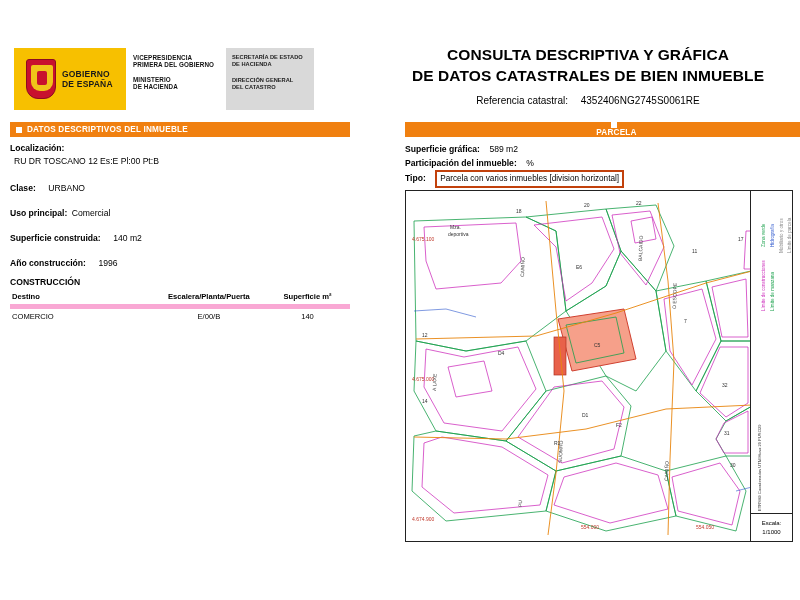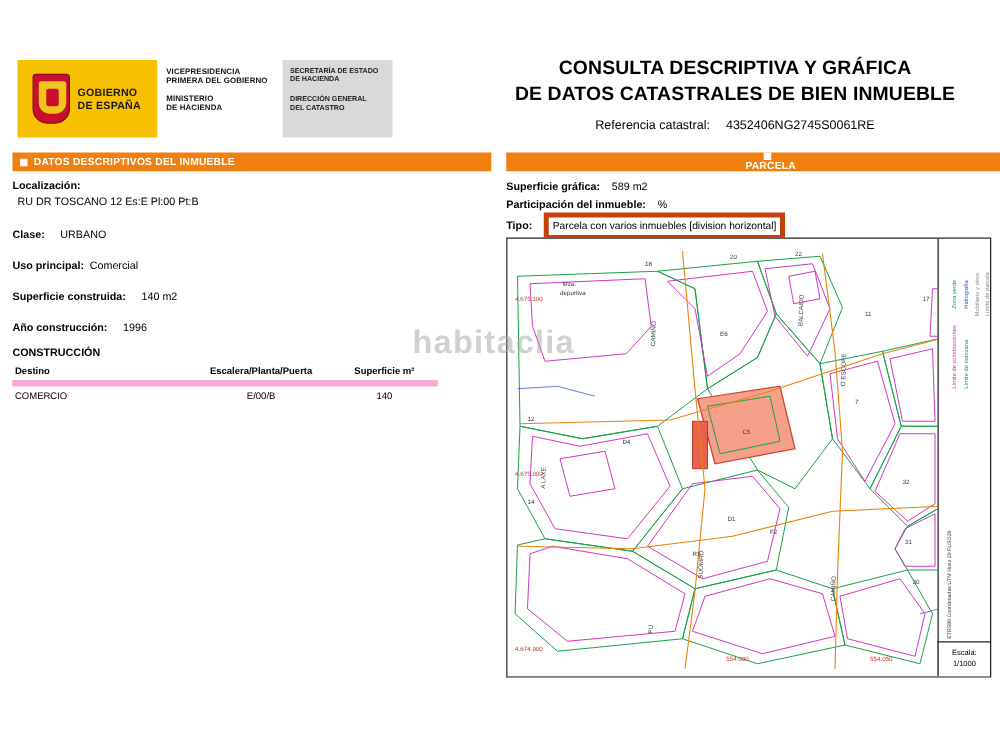--- a/index.html
+++ b/index.html
@@ -129,21 +129,21 @@
     display: flex;
     align-items: center;
     padding-left: 6px;
   }
   .bar .sq {
     width: 6px; height: 6px;
     background: #ffffff;
     margin-right: 5px;
     flex: 0 0 auto;
   }
-  #bar-left  { left: 10px;  top: 122px; width: 383px; }
+  #bar-left  { left: 10px;  top: 122px; width: 340px; }
   #bar-right { left: 405px; top: 122px; width: 417px; flex-direction: column; }
 
   
   .left-panel {
     position: absolute;
     left: 10px; top: 142px;
     width: 383px;
   }
   .lp-row { font-size: 8.6px; color: #000; line-height: 13px; }
   .lp-b { font-weight: bold; }
@@ -181,21 +181,21 @@
   
   .right-panel {
     position: absolute;
     left: 405px; top: 142px;
     width: 390px;
   }
   .rp-row { font-size: 8.6px; color: #000; line-height: 14px; }
   .rp-b { font-weight: bold; }
   .tipo-box {
     display: inline-block;
-    border: 4px solid #c2410c;
+    border: 2px solid #c2410c;
     padding: 0px 3px;
     font-size: 8.2px;
   }
 
   
   .map-wrap {
     position: absolute;
     left: 405px; top: 190px;
     width: 388px; height: 352px;
     border: 1px solid #222;
@@ -462,15 +462,14 @@
       <div class="vert" style="left:10px; top:56px; color:#19a04b">Zona verde</div>
       <div class="vert" style="left:6px; top:320px; color:#333; font-size:4.2px">ETRS89 Coordenadas UTM  Huso 29 FUSO29</div>
     </div>
 
     <div class="scale-box">
       <div>Escala:</div>
       <div>1/1000</div>
     </div>
   </div>
 
-  <div class="watermark">habitaclia</div>
 
 </div>
 
 </body></html>

